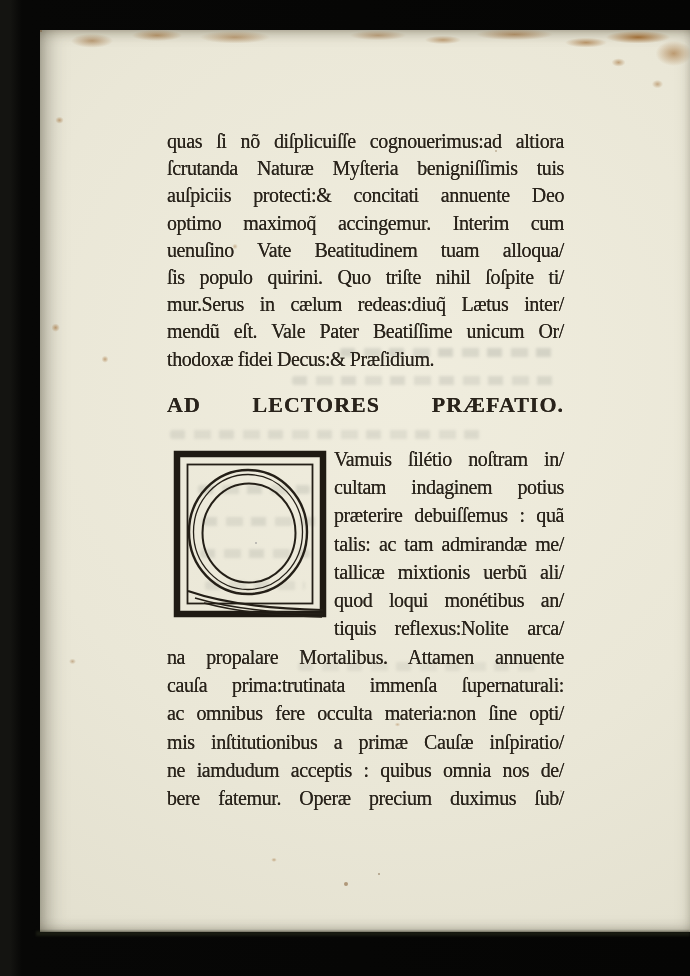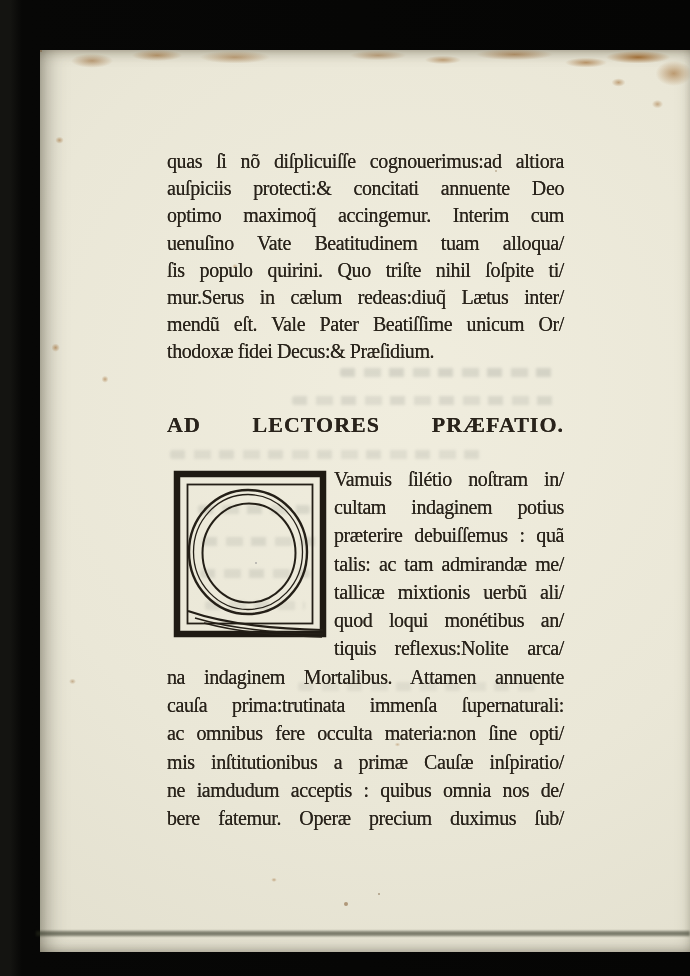--- a/index.html
+++ b/index.html
@@ -19,21 +19,20 @@
   }
   .page{
     position:absolute;left:40px;top:30px;width:650px;height:902px;
     background:
       radial-gradient(120% 90% at 55% 38%, #f0edde 0%, #eae7d7 50%, #e3e0cf 82%, #dbd8c6 100%);
     box-shadow:
       inset 14px 0 22px -10px rgba(60,55,40,.5),
       inset 0 10px 16px -12px rgba(70,55,30,.55),
       inset -8px 0 16px -10px rgba(90,85,68,.35),
       inset 0 -8px 14px -9px rgba(70,65,50,.45);
-    margin-top: 20px;
   }
   .page-bottom-sliver{
     position:absolute;left:36px;top:931px;right:0;height:5px;
     background:rgba(38,42,26,.55);filter:blur(1.2px);
   }
   .foxing{
     position:absolute;inset:0;pointer-events:none;
     background-image:
       radial-gradient(46px 9px at 92% 0.8%, rgba(150,92,30,.85), rgba(150,92,30,0) 70%),
       radial-gradient(30px 7px at 84% 1.4%, rgba(150,92,30,.6), rgba(150,92,30,0) 70%),
@@ -112,20 +111,21 @@
     <div class="ghost g3"></div>
     <div class="ghost g4"></div>
     <div class="ghost g5"></div>
     <div class="ghost g6"></div>
     <div class="ghost g7"></div>
     <div class="ghost g8"></div>
     <div class="specks"></div>
 
     <div class="par par-dedication">
         <div class="line">quas ſi nõ diſplicuiſſe cognouerimus:ad altiora</div>
+        <div class="line">ſcrutanda Naturæ Myſteria benigniſſimis tuis</div>
         <div class="line">auſpiciis protecti:&amp; concitati annuente Deo</div>
         <div class="line">optimo maximoq̃ accingemur. Interim cum</div>
         <div class="line">uenuſino Vate Beatitudinem tuam alloqua/</div>
         <div class="line">ſis populo quirini. Quo triſte nihil ſoſpite ti/</div>
         <div class="line">mur.Serus in cælum redeas:diuq̃ Lætus inter/</div>
         <div class="line">mendũ eſt. Vale Pater Beatiſſime unicum Or/</div>
         <div class="line">thodoxæ fidei Decus:&amp; Præſidium.</div>
       </div>
 
     <h1 class="heading">AD LECTORES PRÆFATIO.</h1>
@@ -151,21 +151,21 @@
         <div class="line">Vamuis ſilétio noſtram in/</div>
         <div class="line">cultam indaginem potius</div>
         <div class="line">præterire debuiſſemus : quã</div>
         <div class="line">talis: ac tam admirandæ me/</div>
         <div class="line">tallicæ mixtionis uerbũ ali/</div>
         <div class="line">quod loqui monétibus an/</div>
         <div class="line">tiquis reflexus:Nolite arca/</div>
       </div>
 
     <div class="par par-full">
-        <div class="line">na indaginem Mortalibus. Attamen annuente</div>
+        <div class="line">na propalare Mortalibus. Attamen annuente</div>
         <div class="line">cauſa prima:trutinata immenſa ſupernaturali:</div>
         <div class="line">ac omnibus fere occulta materia:non ſine opti/</div>
         <div class="line">mis inſtitutionibus a primæ Cauſæ inſpiratio/</div>
         <div class="line">ne iamdudum acceptis : quibus omnia nos de/</div>
         <div class="line">bere fatemur. Operæ precium duximus ſub/</div>
       </div>
 
   </div>
   <div class="page-bottom-sliver"></div>
 </div>

